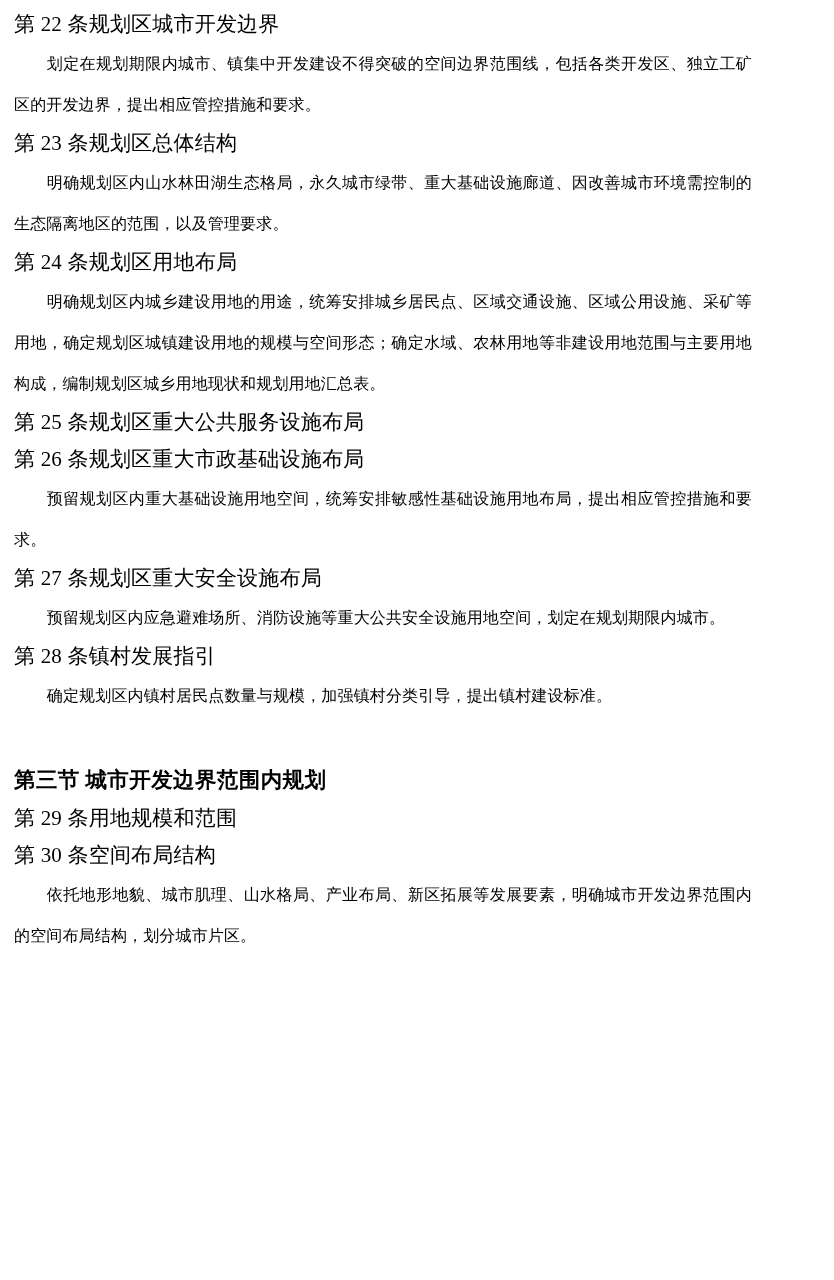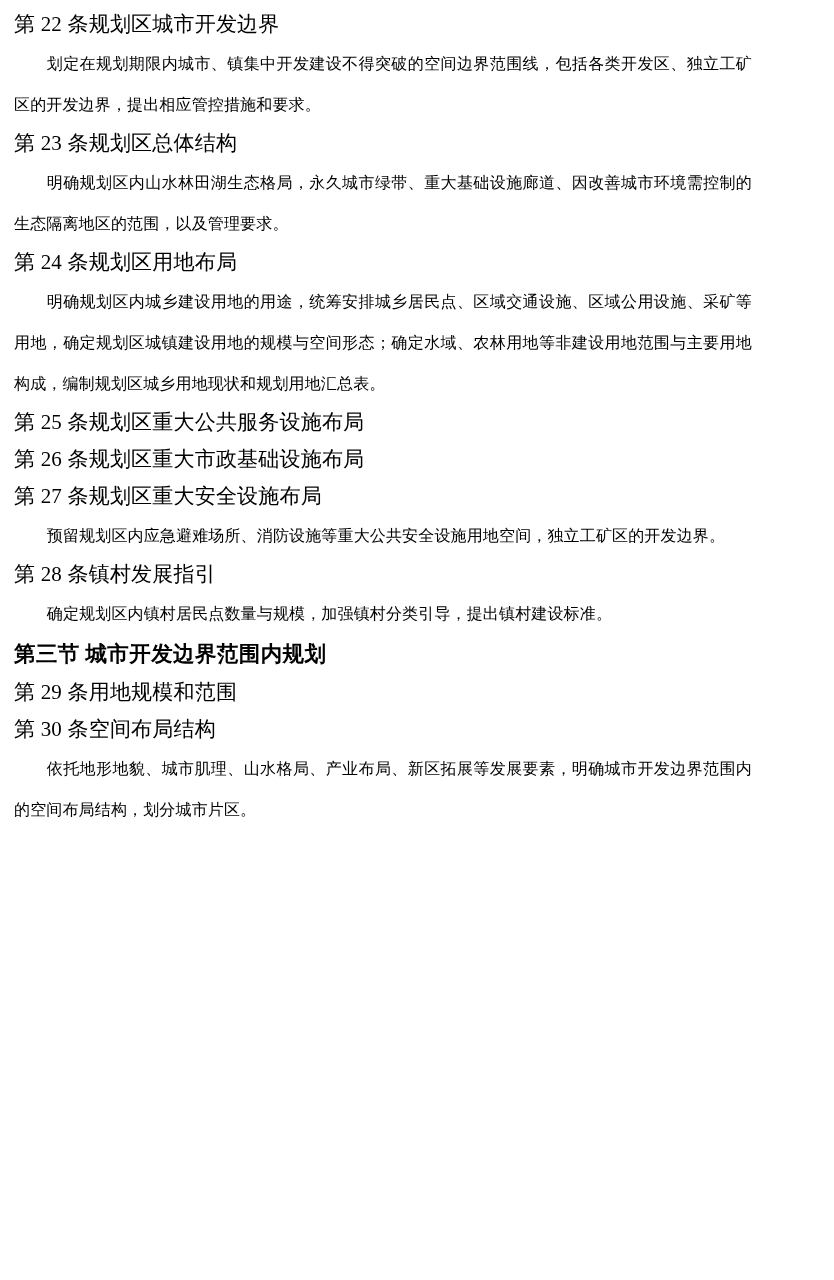--- a/index.html
+++ b/index.html
@@ -30,20 +30,21 @@
     letter-spacing: 0.2px;
     text-indent: 0;
     white-space: nowrap;
   }
   .section-heading {
     font-size: 21.5px;
     line-height: 40px;
     font-weight: bold;
     letter-spacing: 0.4px;
     text-indent: 0;
+    margin-top: 44px;
   }
   .para {
     font-size: 16px;
     line-height: 41px;
     text-align: justify;
     text-justify: inter-ideograph;
     text-indent: 2.05em;
     letter-spacing: 0.15px;
   }
 </style>
@@ -53,22 +54,23 @@
 <div class="page">
   <div id="doc-body">
       <div class="block heading">第 22 条规划区城市开发边界</div>
       <div class="block para">划定在规划期限内城市、镇集中开发建设不得突破的空间边界范围线，包括各类开发区、独立工矿区的开发边界，提出相应管控措施和要求。</div>
       <div class="block heading">第 23 条规划区总体结构</div>
       <div class="block para">明确规划区内山水林田湖生态格局，永久城市绿带、重大基础设施廊道、因改善城市环境需控制的生态隔离地区的范围，以及管理要求。</div>
       <div class="block heading">第 24 条规划区用地布局</div>
       <div class="block para">明确规划区内城乡建设用地的用途，统筹安排城乡居民点、区域交通设施、区域公用设施、采矿等用地，确定规划区城镇建设用地的规模与空间形态；确定水域、农林用地等非建设用地范围与主要用地构成，编制规划区城乡用地现状和规划用地汇总表。</div>
       <div class="block heading">第 25 条规划区重大公共服务设施布局</div>
       <div class="block heading">第 26 条规划区重大市政基础设施布局</div>
+      <div class="block para">预留规划区内重大基础设施用地空间，统筹安排敏感性基础设施用地布局，提出相应管控措施和要求。</div>
       <div class="block heading">第 27 条规划区重大安全设施布局</div>
-      <div class="block para">预留规划区内应急避难场所、消防设施等重大公共安全设施用地空间，独立工矿区的开发边界。</div>
+      <div class="block para">预留规划区内应急避难场所、消防设施等重大公共安全设施用地空间，划定在规划期限内城市。</div>
       <div class="block heading">第 28 条镇村发展指引</div>
       <div class="block para">确定规划区内镇村居民点数量与规模，加强镇村分类引导，提出镇村建设标准。</div>
       <div class="block section-heading">第三节  城市开发边界范围内规划</div>
       <div class="block heading">第 29 条用地规模和范围</div>
       <div class="block heading">第 30 条空间布局结构</div>
       <div class="block para">依托地形地貌、城市肌理、山水格局、产业布局、新区拓展等发展要素，明确城市开发边界范围内的空间布局结构，划分城市片区。</div>
     </div>
 </div>
 
 </body></html>

